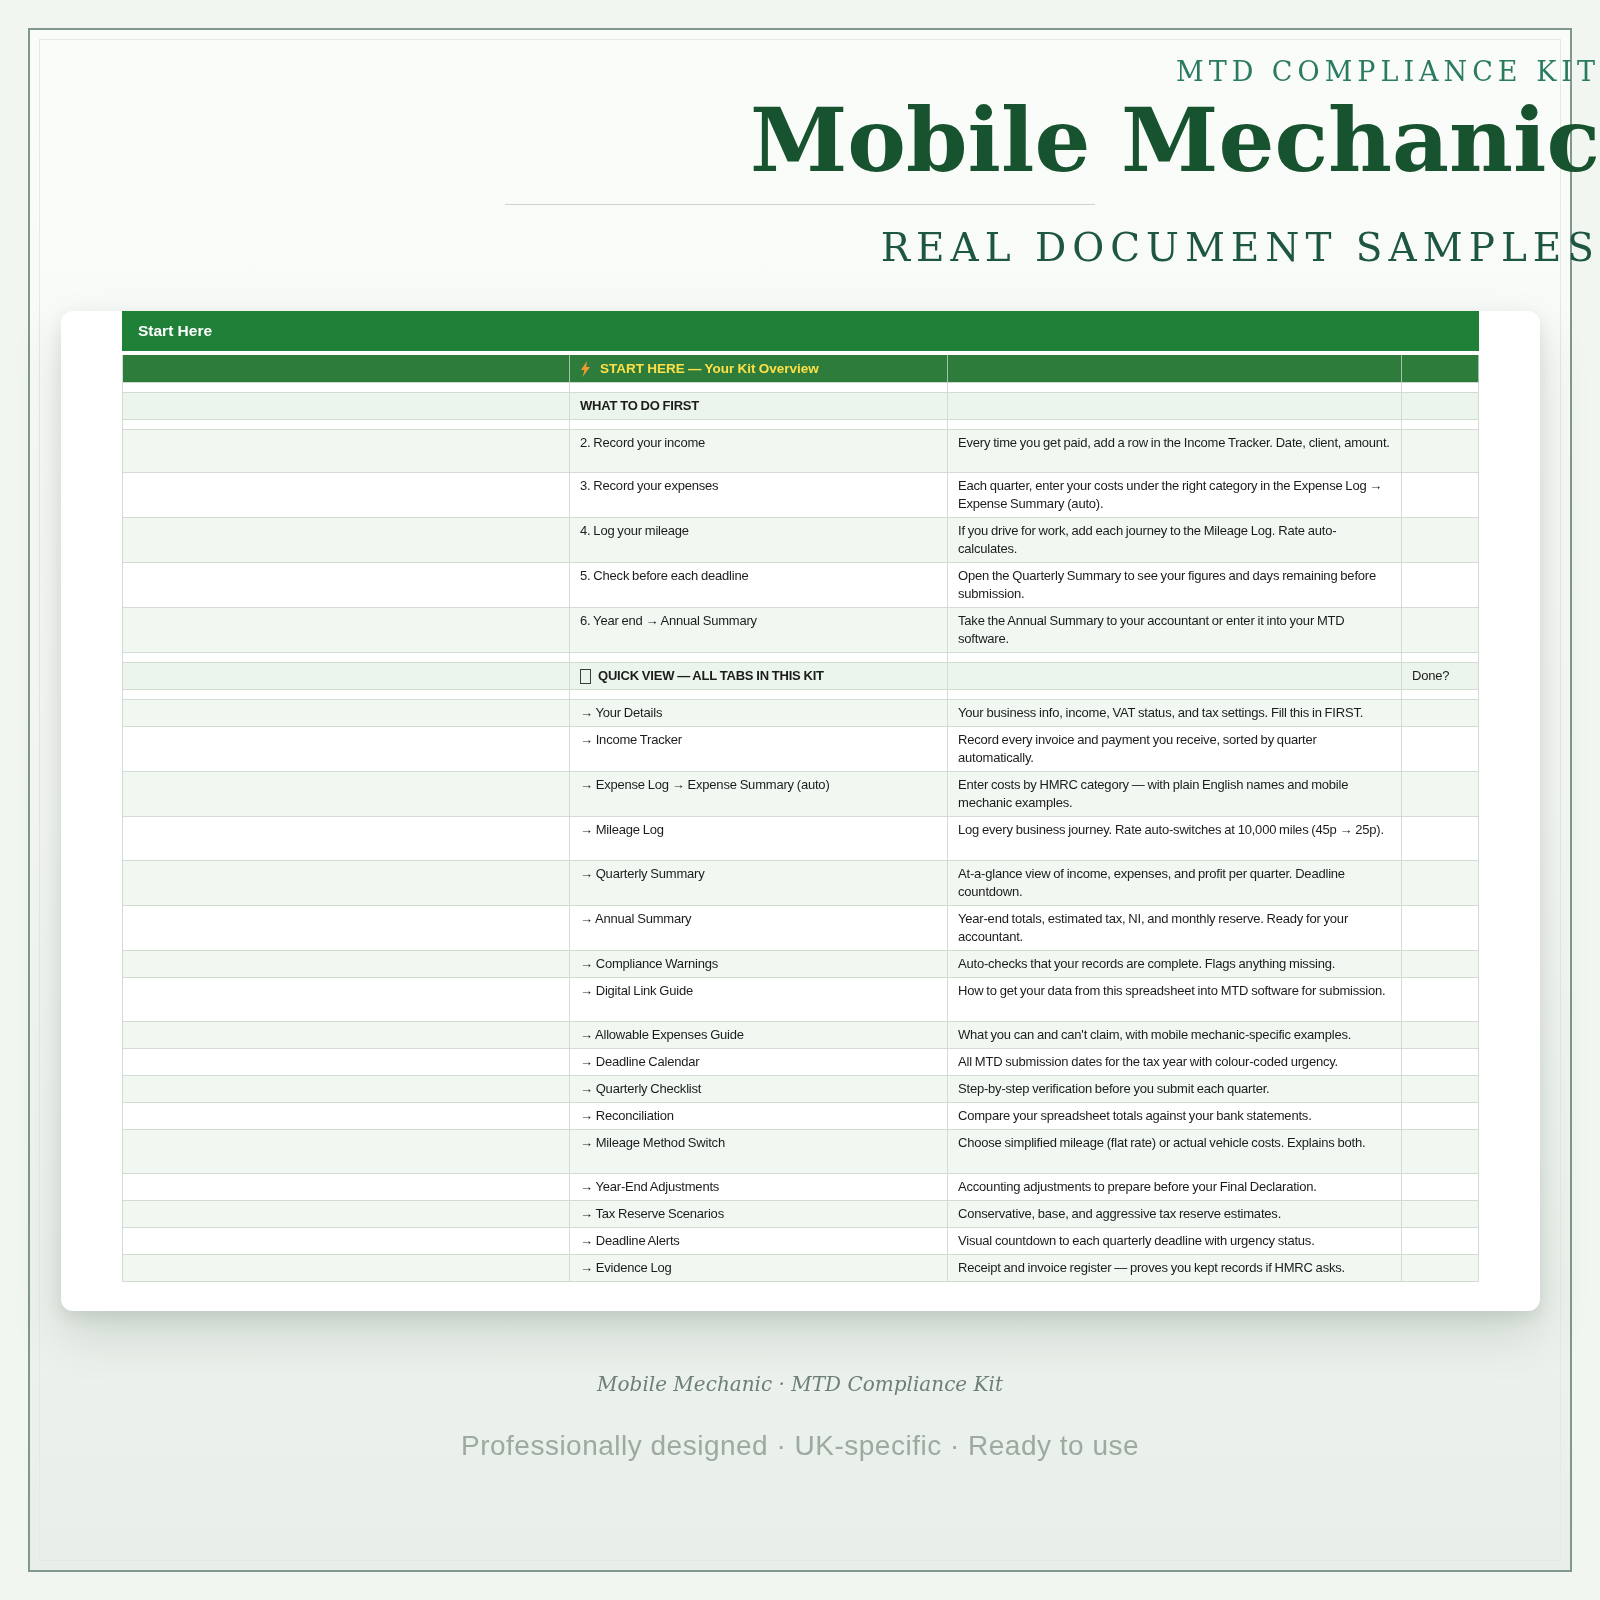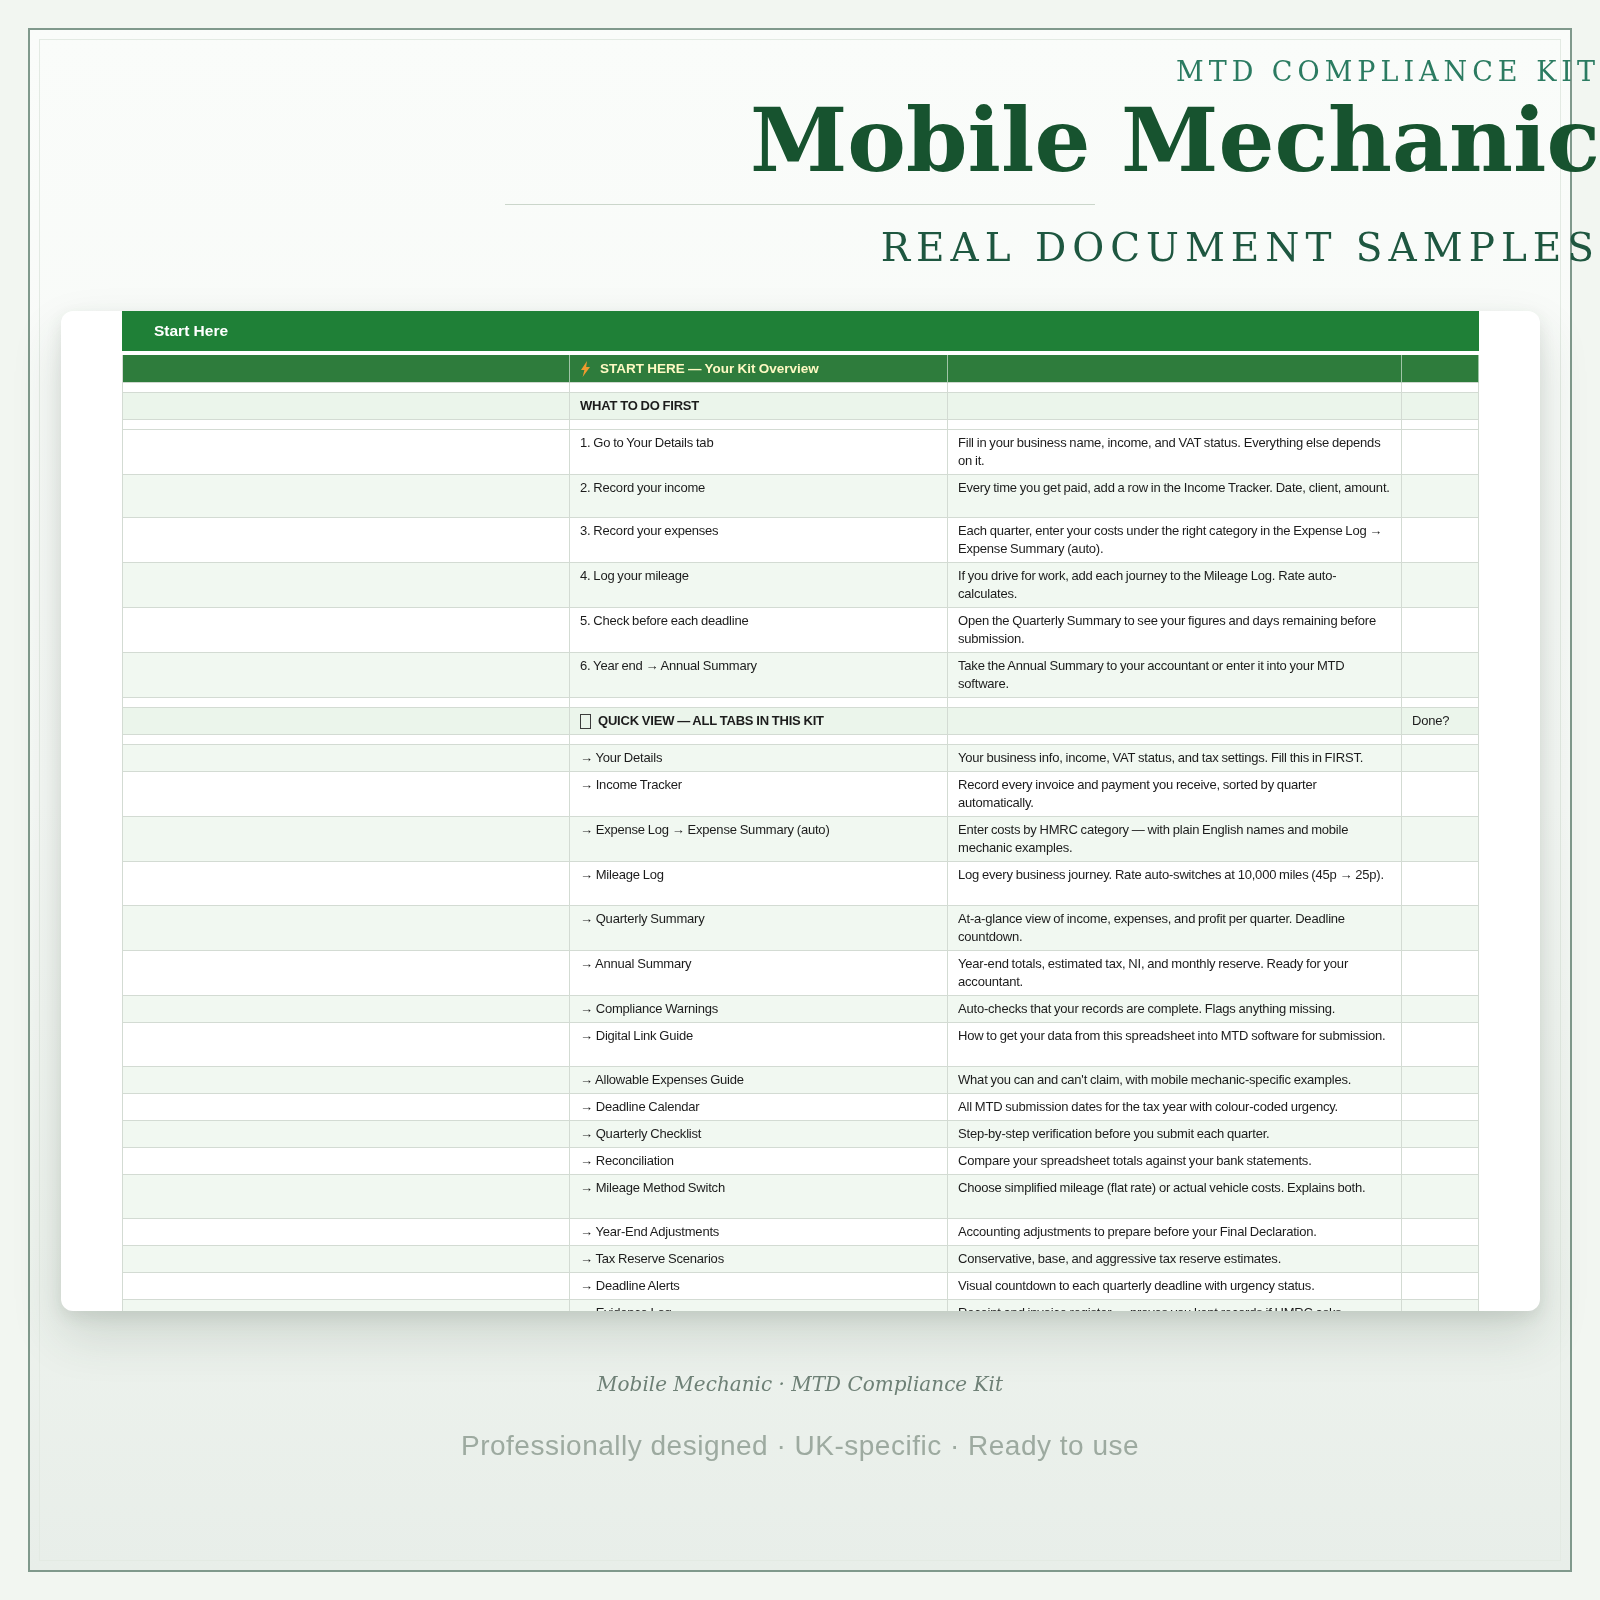--- a/index.html
+++ b/index.html
@@ -50,42 +50,42 @@
     font-size:39px;letter-spacing:6px;color:var(--subtitle-green);
   }
   .card{
     position:absolute;left:61px;top:311px;width:1479px;height:1000px;
     background:#ffffff;border-radius:12px;overflow:hidden;
     box-shadow:0 24px 50px rgba(45,70,52,.16),0 6px 16px rgba(45,70,52,.10);
   }
   .sheet{position:absolute;left:61px;top:0;width:1357px;}
   .titlebar{
     height:40px;background:var(--sheet-green);color:#fff;
-    font-weight:700;font-size:15.5px;line-height:40px;padding-left:32px;
+    font-weight:700;font-size:15.5px;line-height:40px;padding-left:16px;
     box-sizing:border-box;margin-bottom:4px;
   }
   .grid{border-left:1px solid var(--grid-line);}
   .row{display:grid;grid-template-columns:447px 378px 454px 77px;}
   .cell{
     box-sizing:border-box;
     border-right:1px solid var(--grid-line);
     border-bottom:1px solid var(--grid-line);
     padding:4px 10px;
     font-size:13px;line-height:18px;color:var(--ink);
     letter-spacing:-0.2px;word-spacing:-0.5px;
   }
   .row.tint{background:var(--tint);}
   .row.tint-strong{background:var(--tint-strong);}
   .row.spacer .cell{min-height:10px;padding:0;}
   .row.banner{background:var(--banner-green);}
   .row.banner .cell{
     min-height:28px;border-right-color:rgba(255,255,255,.55);
     border-bottom-color:#cfd8cf;display:flex;align-items:center;
   }
-  .banner-text{color:#fef9c3;font-weight:700;font-size:13.5px;letter-spacing:0;}
+  .banner-text{color:#fde047;font-weight:700;font-size:13.5px;letter-spacing:0;}
   .bolt{display:inline-block;margin-right:9px;line-height:0;}
   .row.section .cell{min-height:24px;display:flex;align-items:center;}
   .section-label{font-weight:700;}
   .done-label{font-size:13px;}
   .tofu{
     display:inline-block;width:9px;height:13px;
     border:1.4px solid #3c3c3c;margin-right:7px;flex:0 0 auto;
   }
   .row.step .cell{min-height:43px;}
   .row.tab .cell{min-height:27px;}
@@ -139,26 +139,20 @@
           <div class="cell section-label">WHAT TO DO FIRST</div>
           <div class="cell"></div>
           <div class="cell"></div>
         </div>
         <div class="row spacer">
           <div class="cell"></div>
           <div class="cell"></div>
           <div class="cell"></div>
           <div class="cell"></div>
         </div>
-        <div class="row step">
-          <div class="cell"></div>
-          <div class="cell">1. Go to Your Details tab</div>
-          <div class="cell">Fill in your business name, income, and VAT status. Everything else depends on it.</div>
-          <div class="cell"></div>
-        </div>
         <div class="row step tint">
           <div class="cell"></div>
           <div class="cell">2. Record your income</div>
           <div class="cell">Every time you get paid, add a row in the Income Tracker. Date, client, amount.</div>
           <div class="cell"></div>
         </div>
         <div class="row step">
           <div class="cell"></div>
           <div class="cell">3. Record your expenses</div>
           <div class="cell">Each quarter, enter your costs under the right category in the Expense Log → Expense Summary (auto).</div>

